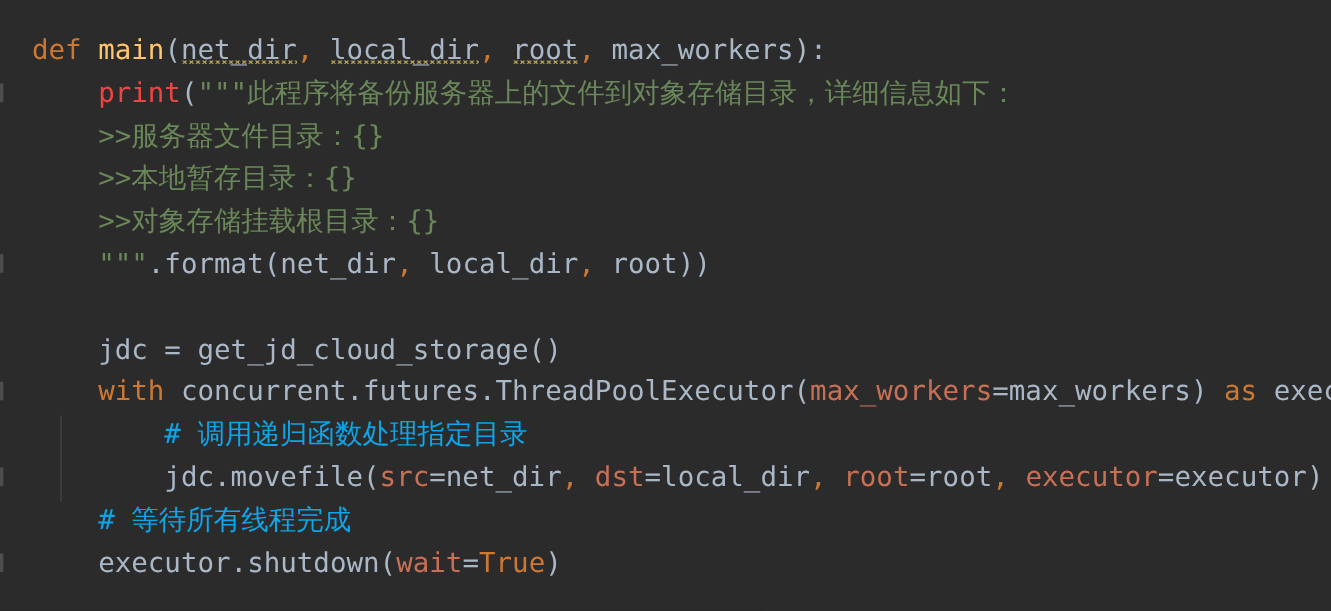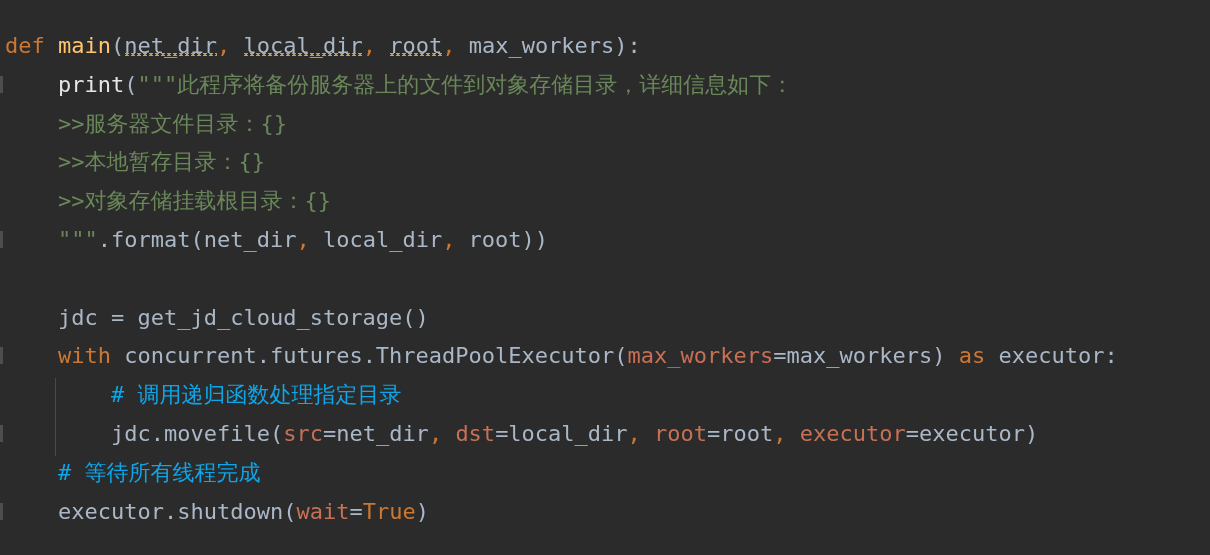--- a/index.html
+++ b/index.html
@@ -41,30 +41,31 @@
     position: absolute;
     left: 0;
     top: 0;
     width: 1210px;
     white-space: pre;
   }
 
   .line {
     height: 38.8px;
     line-height: 38.8px;
-    font-size: 22px;
+    font-size: 25px;
     letter-spacing: 0px;
     white-space: pre;
     padding-left: 5px;
+    margin-left: 24px;
   }
 
   
   .t-kw       { color: #cc7832; }           
   .t-fn       { color: #ffc66d; }           
-  .t-builtin  { color: #e5e5e5; }           
+  .t-builtin  { color: #ef4444; }           
   .t-plain    { color: #a9b7c6; }           
   .t-param    { color: #a9b7c6; }           
   .t-string   { color: #6a8759; }           
   .t-comment  { color: #0ea5e9; }           
   .t-kwarg    { color: #c77055; }           
   .t-comma    { color: #cc7832; }           
 
   
   .squiggle {
     position: relative;

